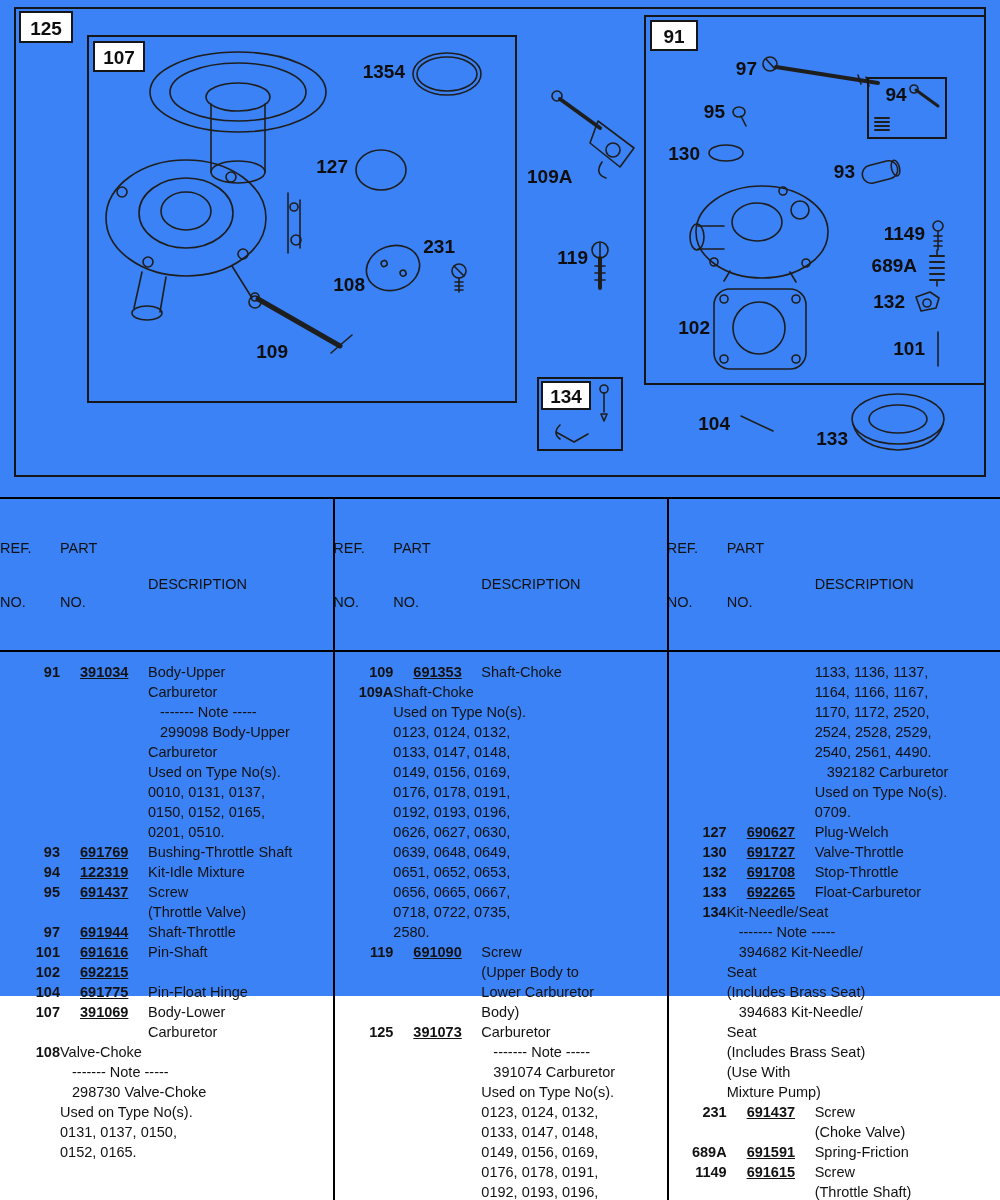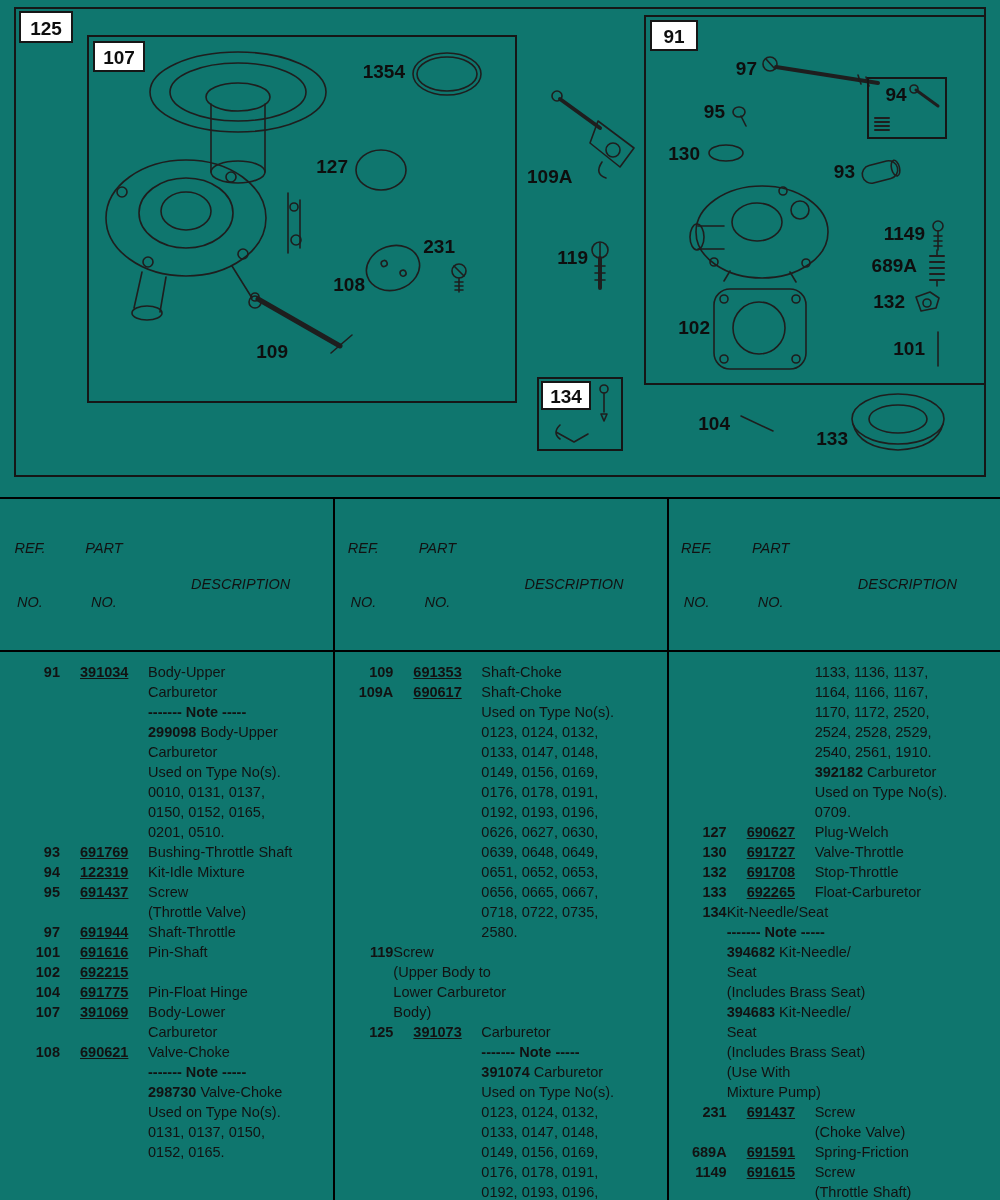--- a/index.html
+++ b/index.html
@@ -1,47 +1,47 @@
 <!DOCTYPE html>
 <html><head>
 <meta charset="utf-8">
 <style>
   * { margin:0; padding:0; box-sizing:border-box; }
   html,body { background:#fff; }
   body {
     width:1000px; height:1200px; overflow:hidden;
     font-family:"Liberation Sans", sans-serif; color:#121212;
   }
-  .page { position:relative; width:1000px; height:1200px; background:#0f766e; }
+  .page { position:relative; width:1000px; height:996px; background:#3b82f6; }
 
   
   .diagram { position:relative; width:1000px; height:497px; }
   .frame    { fill:none; stroke:#161616; stroke-width:2; }
   .labelbox { fill:#ffffff; stroke:#161616; stroke-width:2; }
   .part     { fill:none; stroke:#1e1e1e; stroke-width:1.6; stroke-linecap:round; stroke-linejoin:round; }
   .callout  { font-family:"Liberation Sans",sans-serif; font-weight:bold; font-size:19px; fill:#0e0e0e; }
 
   
   .table-section { position:relative; width:1000px; height:703px; border-top:2.5px solid #000; overflow:hidden; }
   .vline { position:absolute; top:0; bottom:0; width:2px; background:#000; }
   .v1 { left:333px; } .v2 { left:667px; }
 
   .table-header { display:flex; padding:4px 0 3px 0; border-bottom:2.5px solid #000; }
   .header-col { width:333.33px; display:grid; grid-template-columns:60px 88px 1fr; }
-  .hcell { text-align:center; font-size:14.5px; line-height:18px; white-space:pre;font-style:italic; }
+  .hcell { text-align:left; font-size:14.5px; line-height:18px; white-space:pre; }
 
   .table-body { display:flex; padding-top:10px; }
   .body-col { width:333.33px; }
 
   .entry { display:grid; grid-template-columns:60px 88px 1fr; font-size:14.5px; line-height:20px; }
   .cell-ref  { text-align:right; font-weight:bold; }
   .cell-part { font-weight:bold; padding-left:20px;text-decoration:underline; }
   .cell-desc { padding-right:18px; }
   .desc-line { white-space:nowrap; }
-  .b { font-weight:bold; }
+  .b { font-weight:normal;margin-left:12px; }
 </style>
 </head>
 <body>
 
 <div class="page">
 
   <div class="diagram">
     <svg width="1000" height="497" viewBox="0 0 1000 497">
 
       <rect x="15" y="8" width="970" height="468" class="frame"></rect>
@@ -336,60 +336,59 @@
           <div class="entry">
             <div class="cell-ref">107</div>
             <div class="cell-part">391069</div>
             <div class="cell-desc">
               <div class="desc-line"><span>Body-Lower</span></div>
               <div class="desc-line"><span>Carburetor</span></div>
             </div>
           </div>
           <div class="entry">
             <div class="cell-ref">108</div>
-            <div class="cell-part">690621</div>
             <div class="cell-desc">
               <div class="desc-line"><span>Valve-Choke</span></div>
               <div class="desc-line"><span class="b">------- Note -----</span></div>
               <div class="desc-line"><span class="b">298730</span><span> Valve-Choke</span></div>
               <div class="desc-line"><span>Used on Type No(s).</span></div>
               <div class="desc-line"><span>0131, 0137, 0150,</span></div>
               <div class="desc-line"><span>0152, 0165.</span></div>
             </div>
           </div>
         </div>
       <div class="body-col">
           <div class="entry">
             <div class="cell-ref">109</div>
             <div class="cell-part">691353</div>
             <div class="cell-desc">
               <div class="desc-line"><span>Shaft-Choke</span></div>
             </div>
           </div>
           <div class="entry">
             <div class="cell-ref">109A</div>
-            <div class="cell-part">690617</div>
             <div class="cell-desc">
               <div class="desc-line"><span>Shaft-Choke</span></div>
               <div class="desc-line"><span>Used on Type No(s).</span></div>
               <div class="desc-line"><span>0123, 0124, 0132,</span></div>
               <div class="desc-line"><span>0133, 0147, 0148,</span></div>
               <div class="desc-line"><span>0149, 0156, 0169,</span></div>
               <div class="desc-line"><span>0176, 0178, 0191,</span></div>
               <div class="desc-line"><span>0192, 0193, 0196,</span></div>
               <div class="desc-line"><span>0626, 0627, 0630,</span></div>
               <div class="desc-line"><span>0639, 0648, 0649,</span></div>
               <div class="desc-line"><span>0651, 0652, 0653,</span></div>
               <div class="desc-line"><span>0656, 0665, 0667,</span></div>
               <div class="desc-line"><span>0718, 0722, 0735,</span></div>
               <div class="desc-line"><span>2580.</span></div>
             </div>
           </div>
           <div class="entry">
             <div class="cell-ref">119</div>
+            <div class="cell-part">691090</div>
             <div class="cell-desc">
               <div class="desc-line"><span>Screw</span></div>
               <div class="desc-line"><span>(Upper Body to</span></div>
               <div class="desc-line"><span>Lower Carburetor</span></div>
               <div class="desc-line"><span>Body)</span></div>
             </div>
           </div>
           <div class="entry">
             <div class="cell-ref">125</div>
             <div class="cell-part">391073</div>
@@ -408,21 +407,21 @@
         </div>
       <div class="body-col">
           <div class="entry">
             <div class="cell-ref"></div>
             <div class="cell-part"></div>
             <div class="cell-desc">
               <div class="desc-line"><span>1133, 1136, 1137,</span></div>
               <div class="desc-line"><span>1164, 1166, 1167,</span></div>
               <div class="desc-line"><span>1170, 1172, 2520,</span></div>
               <div class="desc-line"><span>2524, 2528, 2529,</span></div>
-              <div class="desc-line"><span>2540, 2561, 1910.</span></div>
+              <div class="desc-line"><span>2540, 2561, 4490.</span></div>
               <div class="desc-line"><span class="b">392182</span><span> Carburetor</span></div>
               <div class="desc-line"><span>Used on Type No(s).</span></div>
               <div class="desc-line"><span>0709.</span></div>
             </div>
           </div>
           <div class="entry">
             <div class="cell-ref">127</div>
             <div class="cell-part">690627</div>
             <div class="cell-desc">
               <div class="desc-line"><span>Plug-Welch</span></div>

